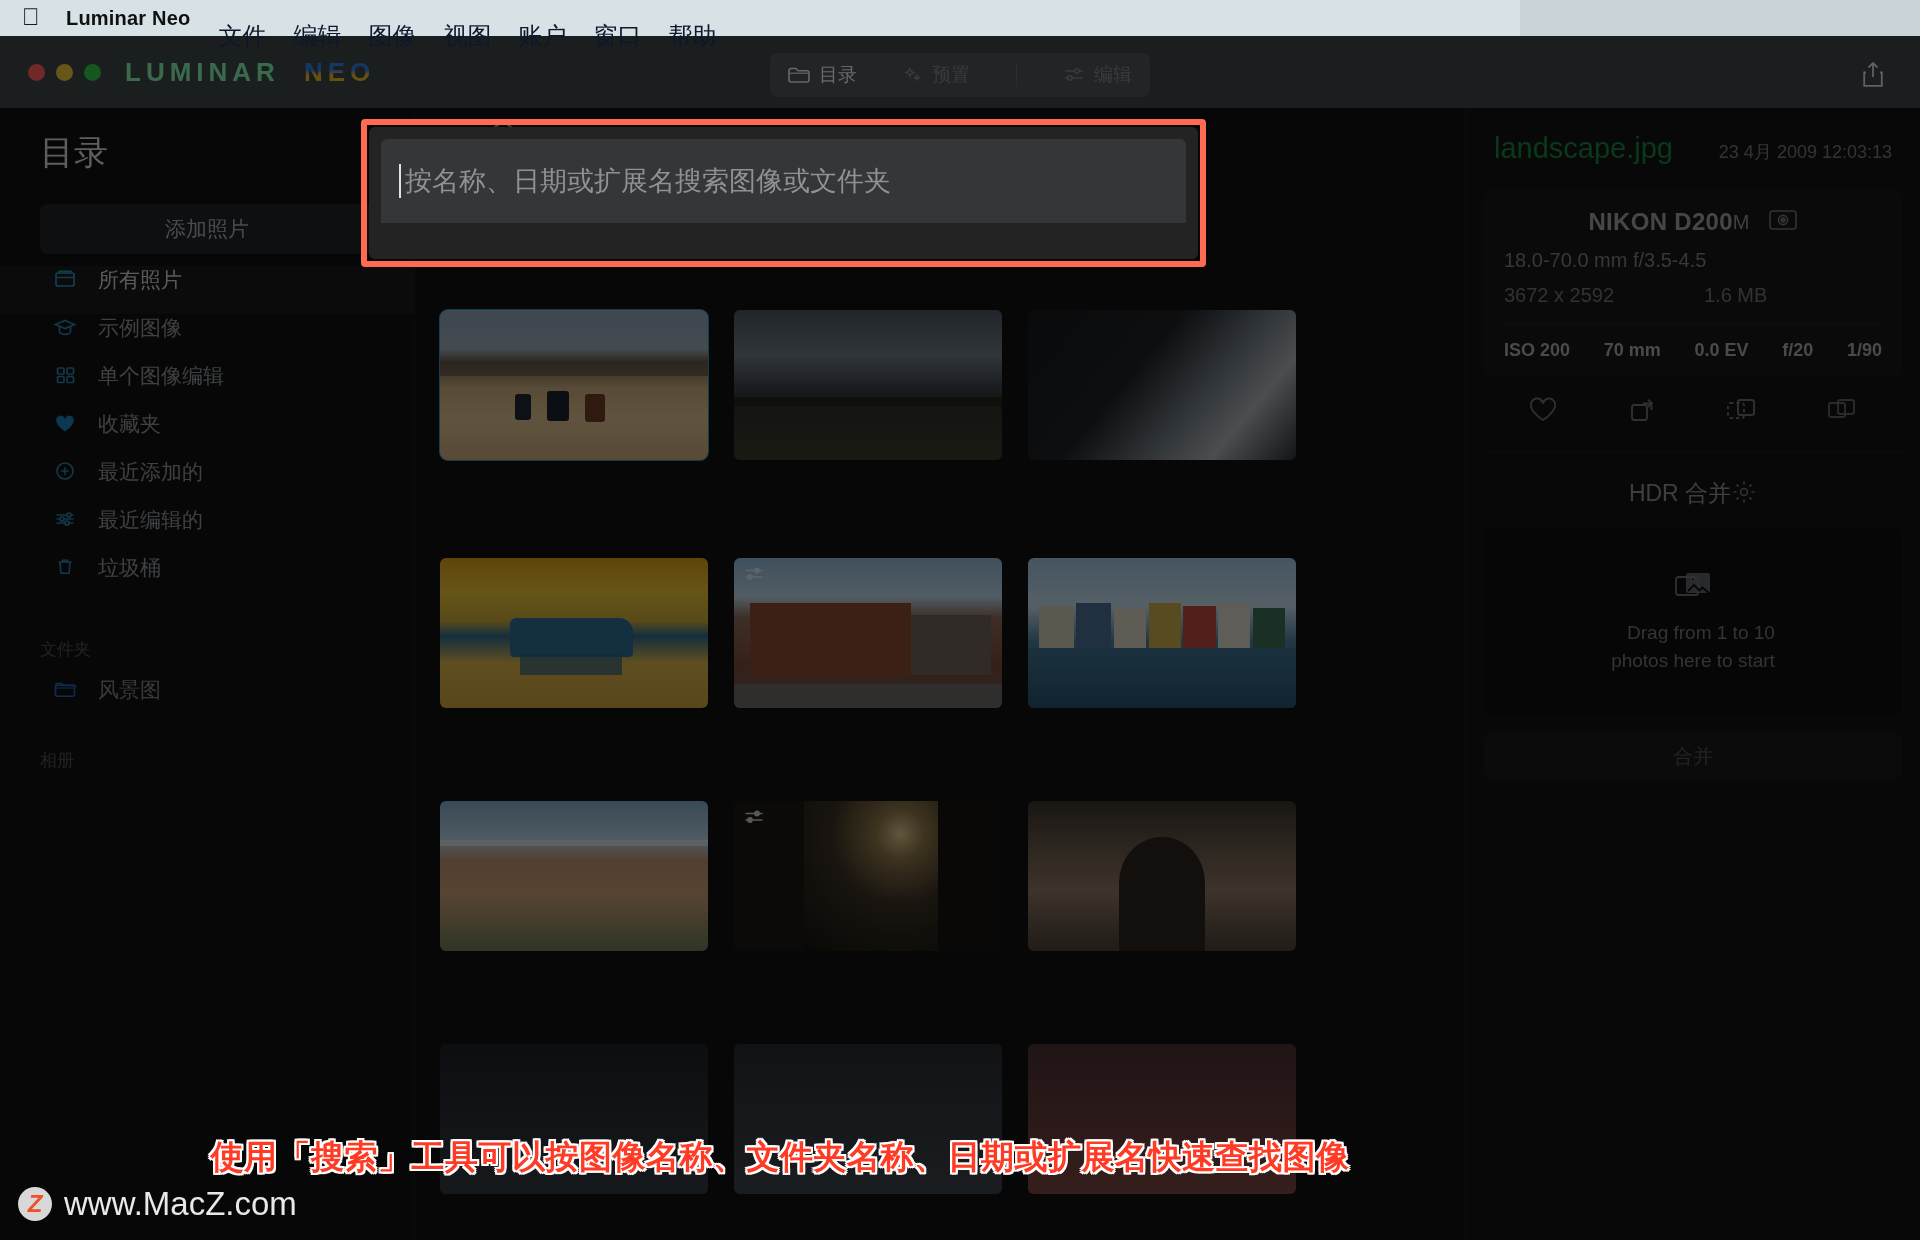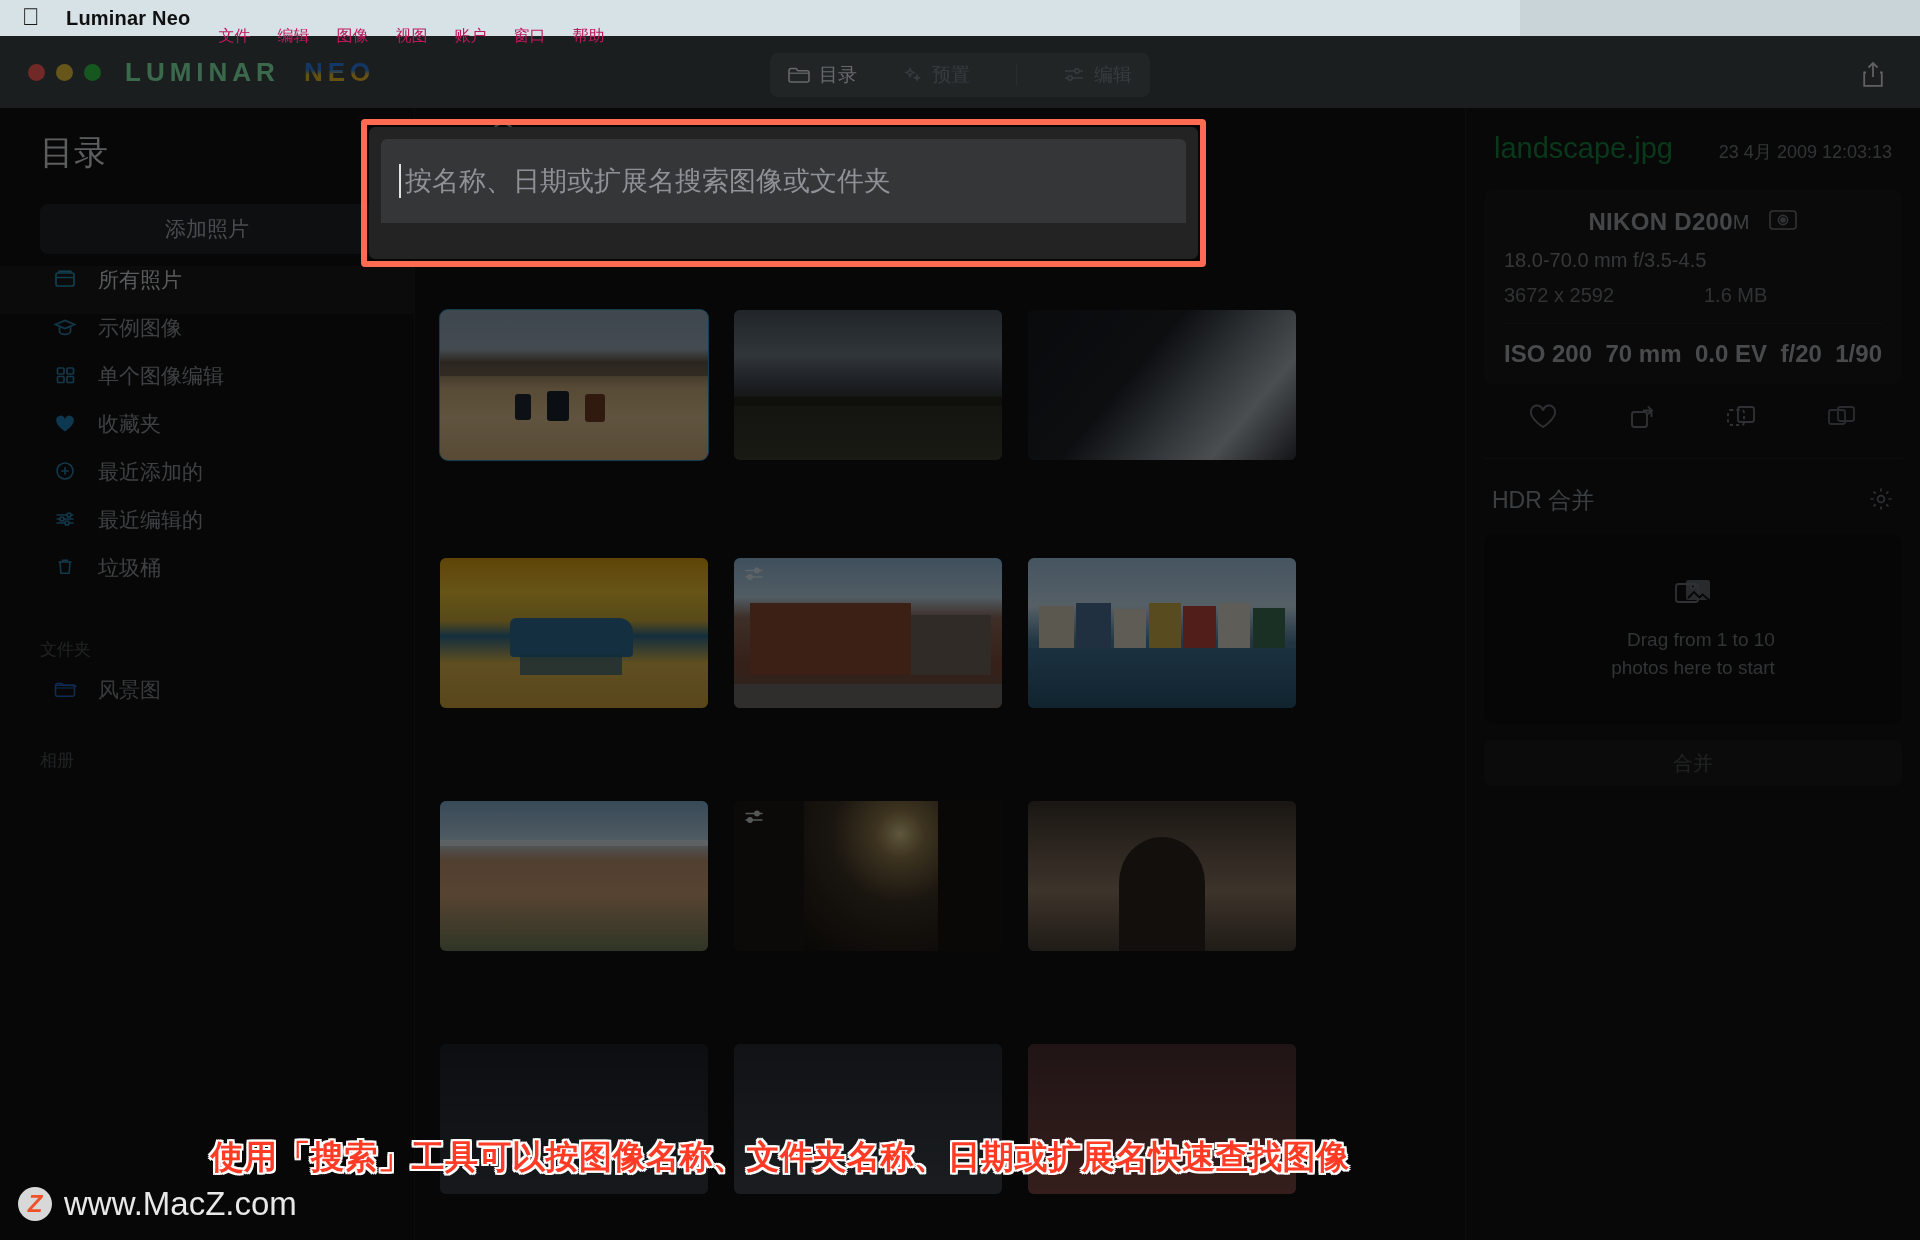--- a/index.html
+++ b/index.html
@@ -21,21 +21,21 @@
   }
   .menubar .apple {
     font-size: 24px; color: #1a1a1a; line-height: 1; margin-right: 26px;
     margin-top: -3px;
   }
   .menubar .app-name {
     font-size: 20px; font-weight: bold; color: #101010; margin-right: 28px;
     letter-spacing: .2px;
   }
   .menubar .mitem {
-    font-size: 16px; color: #be185d; margin-right: 27px; white-space: nowrap; margin-top: 36px;
+    font-size: 24px; color: #0f172a; margin-right: 27px; white-space: nowrap; margin-top: 36px;
   }
   .menubar-right-fill {
     position:absolute; right:0; top:0; width:400px; height:36px;
     background:#c8d4d8;
   }
 
   
   .appwin {
     position: absolute; top: 36px; left: 0; width: 1920px; height: 1204px;
     background: #121212;
@@ -154,32 +154,32 @@
   }
   .rp-row1 { display: flex; align-items: center; justify-content: center; }
   .rp-camera { font-size: 24px; color: #9ba0a5; font-weight: 600; letter-spacing: .3px; }
   .rp-mode { font-size: 20px; color: #8b9095; margin-right: 18px; }
   .rp-lens { font-size: 20px; color: #797e83; margin-top: 12px; }
   .rp-dims { display: flex; margin-top: 12px; font-size: 20px; color: #6d7276; }
   .rp-dims span:first-child { width: 200px; }
   .rp-exif {
     display: flex; align-items: center; justify-content: space-between;
     margin-top: 16px; padding: 16px 0; border-top: 1px solid #242424;
-    font-size: 24px; color: #a4a9ad; font-weight: 600;
+    font-size: 18px; color: #a4a9ad; font-weight: 600;
   }
   .rp-actions {
     display: flex; align-items: center; justify-content: space-around;
     margin: 0 18px; padding: 18px 10px 22px 10px;
     border-bottom: 1px solid #1f1f1f;
   }
   .rp-hdr {
     margin: 26px 18px 0 18px;
   }
   .rp-hdr-head {
-    display: flex; align-items: center; justify-content: space-between;
+    display: flex; align-items: center; justify-content: center;
     padding: 0 8px;
   }
   .rp-hdr-title { font-size: 23px; color: #8a8f94; }
   .rp-drop {
     margin-top: 18px; height: 190px; background: #0e0e0e; border-radius: 10px;
     display: flex; flex-direction: column; align-items: center; justify-content: center;
     gap: 12px;
   }
   .rp-drop-text { font-size: 19px; color: #71767a; text-align: right; line-height: 1.5; }
   .rp-merge {

